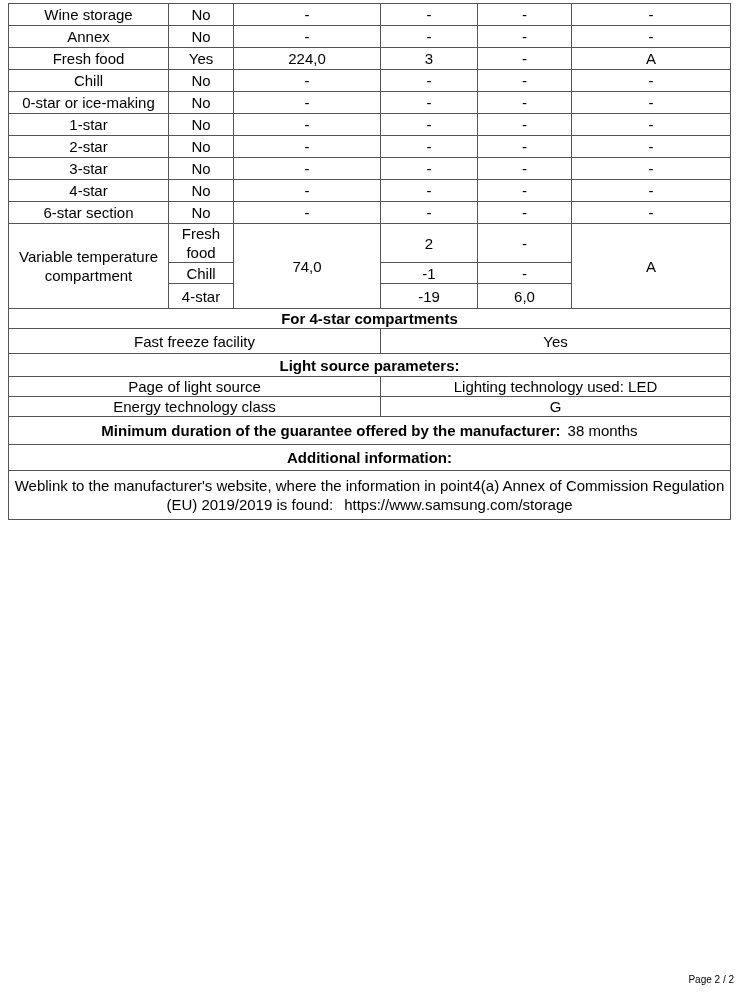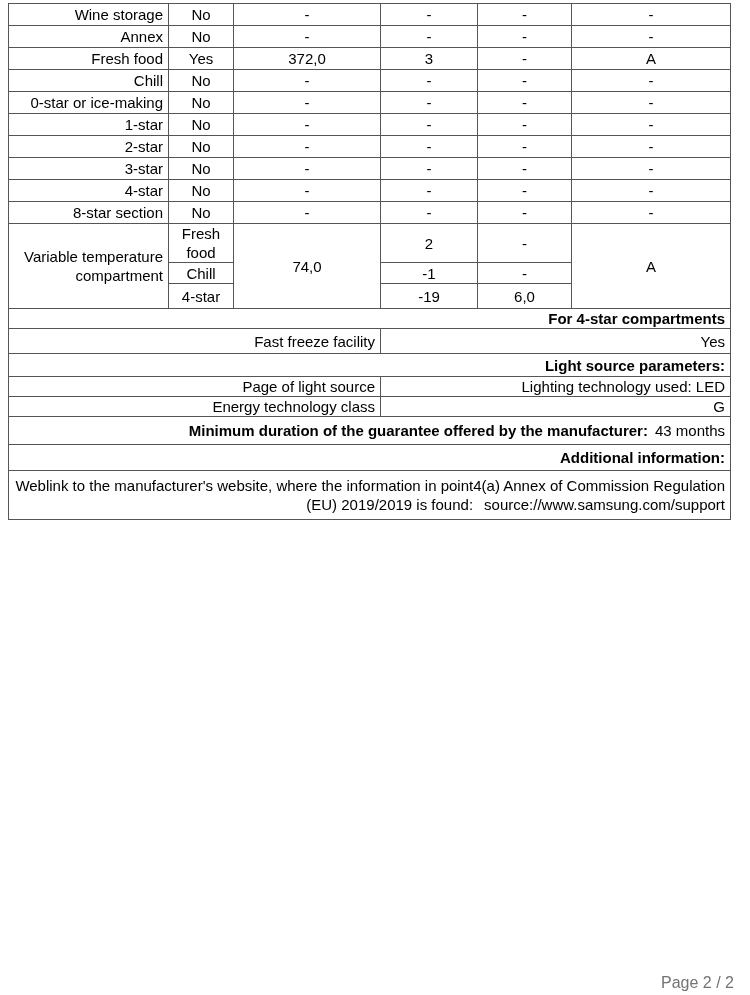--- a/index.html
+++ b/index.html
@@ -24,21 +24,21 @@
     table-layout: fixed;
   }
   table.fiche td {
     border: 1px solid #555555;
     font-size: 15px;
     line-height: 19px;
     padding: 0 5px;
     overflow: hidden;
     vertical-align: middle;
   }
-  td.lbl { text-align: right; }
+  td.lbl { text-align: center; }
   td.ctr { text-align: center; padding: 0 2px; }
   td.bold { font-weight: bold; }
   td.top { vertical-align: top; padding-top: 3px; }
   tr.std { height: 22px; }
   tr.vt1 { height: 39px; }
   tr.vt2 { height: 21px; }
   tr.vt3 { height: 25px; }
   tr.h27 { height: 19px; }
   tr.h25 { height: 25px; }
   tr.h23 { height: 23px; }
@@ -46,22 +46,22 @@
   tr.h28 { height: 28px; }
   tr.h26 { height: 26px; }
   tr.h49 { height: 49px; }
   td.para { line-height: 21px; padding: 3px 5px; }
   .val-gap { margin-left: 7px; font-weight: normal; }
   .url-gap { margin-left: 11px; }
   .page-footer {
     position: absolute;
     top: 974px;
     right: 16px;
-    font-size: 16px;
-    color: #737373;
+    font-size: 10px;
+    color: #000000;
   }
 </style>
 </head>
 <body>
 
 <table class="fiche">
   <colgroup>
     <col style="width:160px">
     <col style="width:65px">
     <col style="width:147px">
@@ -82,21 +82,21 @@
       <td class="lbl">Annex</td>
       <td class="ctr">No</td>
       <td class="ctr">-</td>
       <td class="ctr">-</td>
       <td class="ctr">-</td>
       <td class="ctr">-</td>
     </tr>
     <tr class="std">
       <td class="lbl">Fresh food</td>
       <td class="ctr">Yes</td>
-      <td class="ctr">372,0</td>
+      <td class="ctr">224,0</td>
       <td class="ctr">3</td>
       <td class="ctr">-</td>
       <td class="ctr">A</td>
     </tr>
     <tr class="std">
       <td class="lbl">Chill</td>
       <td class="ctr">No</td>
       <td class="ctr">-</td>
       <td class="ctr">-</td>
       <td class="ctr">-</td>
@@ -136,21 +136,21 @@
     </tr>
     <tr class="std">
       <td class="lbl">4-star</td>
       <td class="ctr">No</td>
       <td class="ctr">-</td>
       <td class="ctr">-</td>
       <td class="ctr">-</td>
       <td class="ctr">-</td>
     </tr>
     <tr class="std">
-      <td class="lbl">8-star section</td>
+      <td class="lbl">6-star section</td>
       <td class="ctr">No</td>
       <td class="ctr">-</td>
       <td class="ctr">-</td>
       <td class="ctr">-</td>
       <td class="ctr">-</td>
     </tr>
 
     <tr class="vt1">
       <td class="lbl" rowspan="3">Variable temperature compartment</td>
       <td class="ctr">Fresh food</td>
@@ -183,27 +183,27 @@
     <tr class="h27">
       <td class="lbl" colspan="3">Page of light source</td>
       <td class="lbl" colspan="3">Lighting technology used: LED</td>
     </tr>
     <tr class="h20">
       <td class="lbl" colspan="3">Energy technology class</td>
       <td class="lbl" colspan="3">G</td>
     </tr>
     <tr class="h28">
       <td class="lbl top" colspan="6">
-        <span class="bold" style="font-weight:bold">Minimum duration of the guarantee offered by the manufacturer:</span><span class="val-gap">43 months</span>
+        <span class="bold" style="font-weight:bold">Minimum duration of the guarantee offered by the manufacturer:</span><span class="val-gap">38 months</span>
       </td>
     </tr>
     <tr class="h26">
       <td class="lbl bold top" colspan="6">Additional information:</td>
     </tr>
     <tr class="h49">
       <td class="lbl top para" colspan="6">
-        <span>Weblink to the manufacturer's website, where the information in point4(a) Annex of Commission Regulation (EU) 2019/2019 is found:</span><span class="url-gap">source://www.samsung.com/support</span>
+        <span>Weblink to the manufacturer's website, where the information in point4(a) Annex of Commission Regulation (EU) 2019/2019 is found:</span><span class="url-gap">https://www.samsung.com/storage</span>
       </td>
     </tr>
   </tbody>
 </table>
 
 <div class="page-footer">Page 2 / 2</div>
 
 </body></html>

